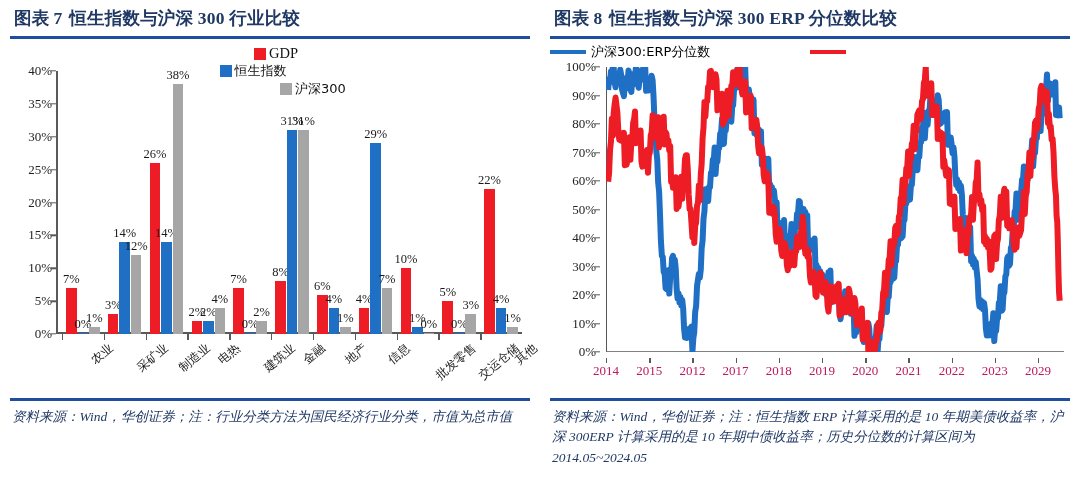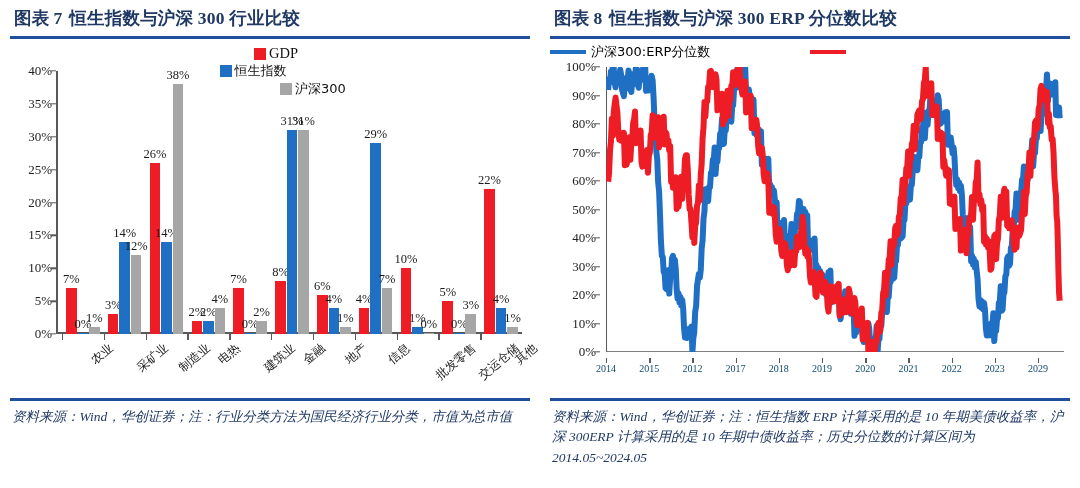--- a/index.html
+++ b/index.html
@@ -124,21 +124,21 @@
     position: absolute; inset: 0;
     border-left: 1.4px solid #595959;
     border-bottom: 1.8px solid #808080;
   }
   .plot2 svg { position: absolute; inset: 0; width: 100%; height: 100%; }
   .xlabels2 {
     position: absolute; left: 56px; right: 6px; bottom: 14px; height: 22px;
   }
   .xlab2 {
     position: absolute; top: 0; transform: translateX(-50%);
-    font-size: 10px; font-family: "Liberation Serif", serif; color: #0c4a6e;
+    font-size: 13px; font-family: "Liberation Serif", serif; color: #be185d;
   }
   .xtick2 {
     position: absolute; top: 0; width: 1.4px; height: 5px; background: #595959;
   }
 
   
   .foot-rule { height: 2.5px; background: #1F4E9C; margin: 4px 0 6px 0; }
   .foot {
     font-family: "Liberation Serif", "DejaVu Serif", serif;
     font-style: italic;

